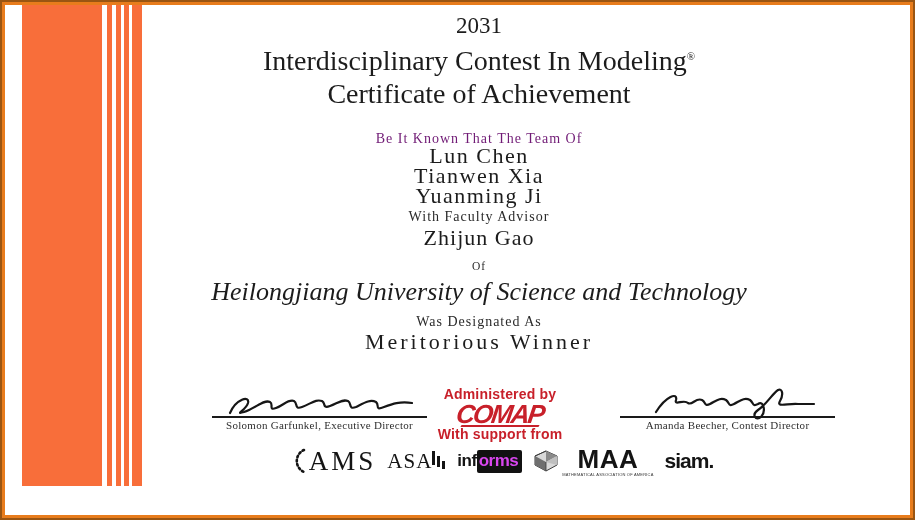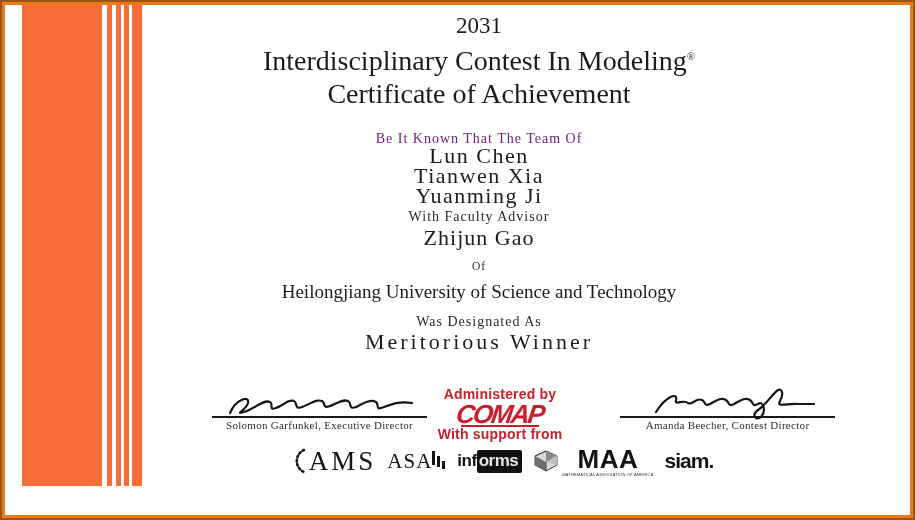--- a/index.html
+++ b/index.html
@@ -23,21 +23,21 @@
   .title{font-size:28px;line-height:33px;margin-top:2px !important;}
   .title sup{font-size:11px;vertical-align:super;}
   .subtitle{font-size:28px;line-height:33px;}
   .intro{font-size:14px;line-height:14px;letter-spacing:1px;margin-top:22px !important;color:#701a75;}
   .member{font-size:22px;line-height:20px;letter-spacing:1.5px;}
   .member:first-of-type{margin-top:4px !important;}
   .small-label{font-size:14px;line-height:14px;letter-spacing:1px;color:#2a2a2a;}
   .advisor-label{margin-top:4px !important;}
   .advisor-name{font-size:22px;line-height:20px;letter-spacing:1px;margin-top:4px !important;}
   .of-label{font-size:11.5px;line-height:12px;letter-spacing:1px;margin-top:12px !important;color:#2a2a2a;}
-  .institution{font-size:19px;line-height:24px;margin-top:8px !important;}
+  .institution{font-size:26px;line-height:24px;margin-top:8px !important;font-style:italic;}
   .desig-label{margin-top:11px !important;}
   .designation{font-size:22px;line-height:22px;letter-spacing:3px;margin-top:2px !important;}
 
   .sig-block{position:absolute;text-align:center;color:#2e2e2e;}
   .sig-left{left:212px;top:389px;width:215px;}
   .sig-right{left:620px;top:386px;width:215px;}
   .sig-svg{display:block;margin:0 auto;}
   .sig-line{border-top:2px solid #1a1a1a;margin-top:-5px;}
   .sig-caption{font-size:11px;line-height:12px;letter-spacing:0.3px;margin-top:1px;white-space:nowrap;}
 
@@ -48,21 +48,21 @@
     margin:2px 0 1px 0;}
   .comap-underline{width:78px;height:2px;background:#c8202a;margin:-3px auto 3px auto;transform:skewX(-30deg);}
 
   .sponsors{position:absolute;left:290px;top:446px;width:420px;height:30px;
     display:flex;align-items:center;justify-content:center;gap:11px;}
   .logo-item{display:flex;align-items:center;color:#141414;}
   .ams-text{font-family:"Liberation Serif",serif;font-size:27px;letter-spacing:3px;margin-left:2px;}
   .asa-text{font-family:"Liberation Serif",serif;font-size:21px;letter-spacing:1px;}
   .informs-prefix{font-family:"Liberation Sans",sans-serif;font-weight:bold;font-size:17px;letter-spacing:-0.5px;}
   .informs-box{font-family:"Liberation Sans",sans-serif;font-weight:bold;font-size:17px;letter-spacing:-0.5px;
-    background:#111;color:#e5e5e5;padding:1px 4px 2px 2px;border-radius:2px;}
+    background:#111;color:#d946ef;padding:1px 4px 2px 2px;border-radius:2px;}
   .maa-stack{display:flex;flex-direction:column;align-items:center;line-height:1;margin-left:3px;}
   .maa-text{font-family:"Liberation Sans",sans-serif;font-weight:bold;font-size:26px;letter-spacing:0.5px;}
   .maa-caption{font-family:"Liberation Sans",sans-serif;font-size:4px;letter-spacing:0.2px;color:#333;margin-top:1px;white-space:nowrap;}
   .siam-text{font-family:"Liberation Sans",sans-serif;font-weight:bold;font-size:21px;letter-spacing:-1px;}
 </style>
 </head>
 <body>
 
 <div class="page">
 

